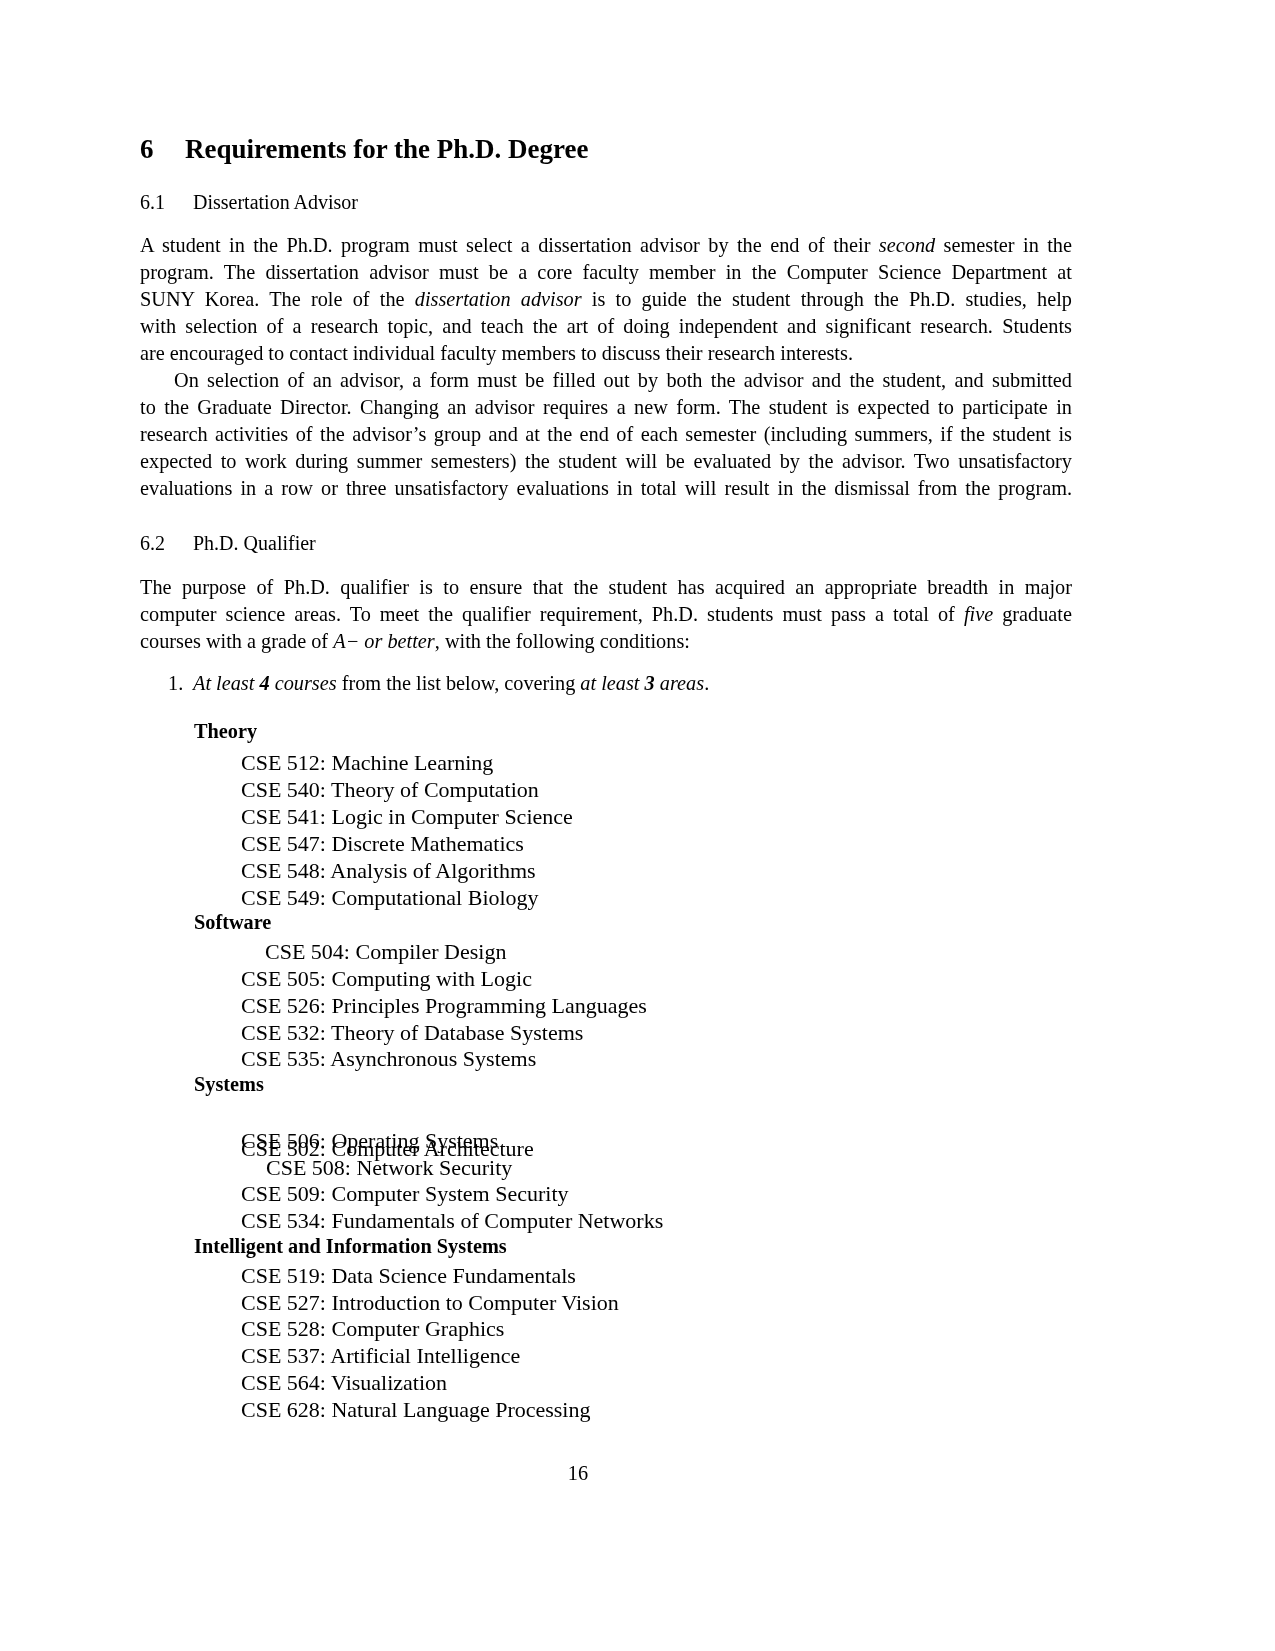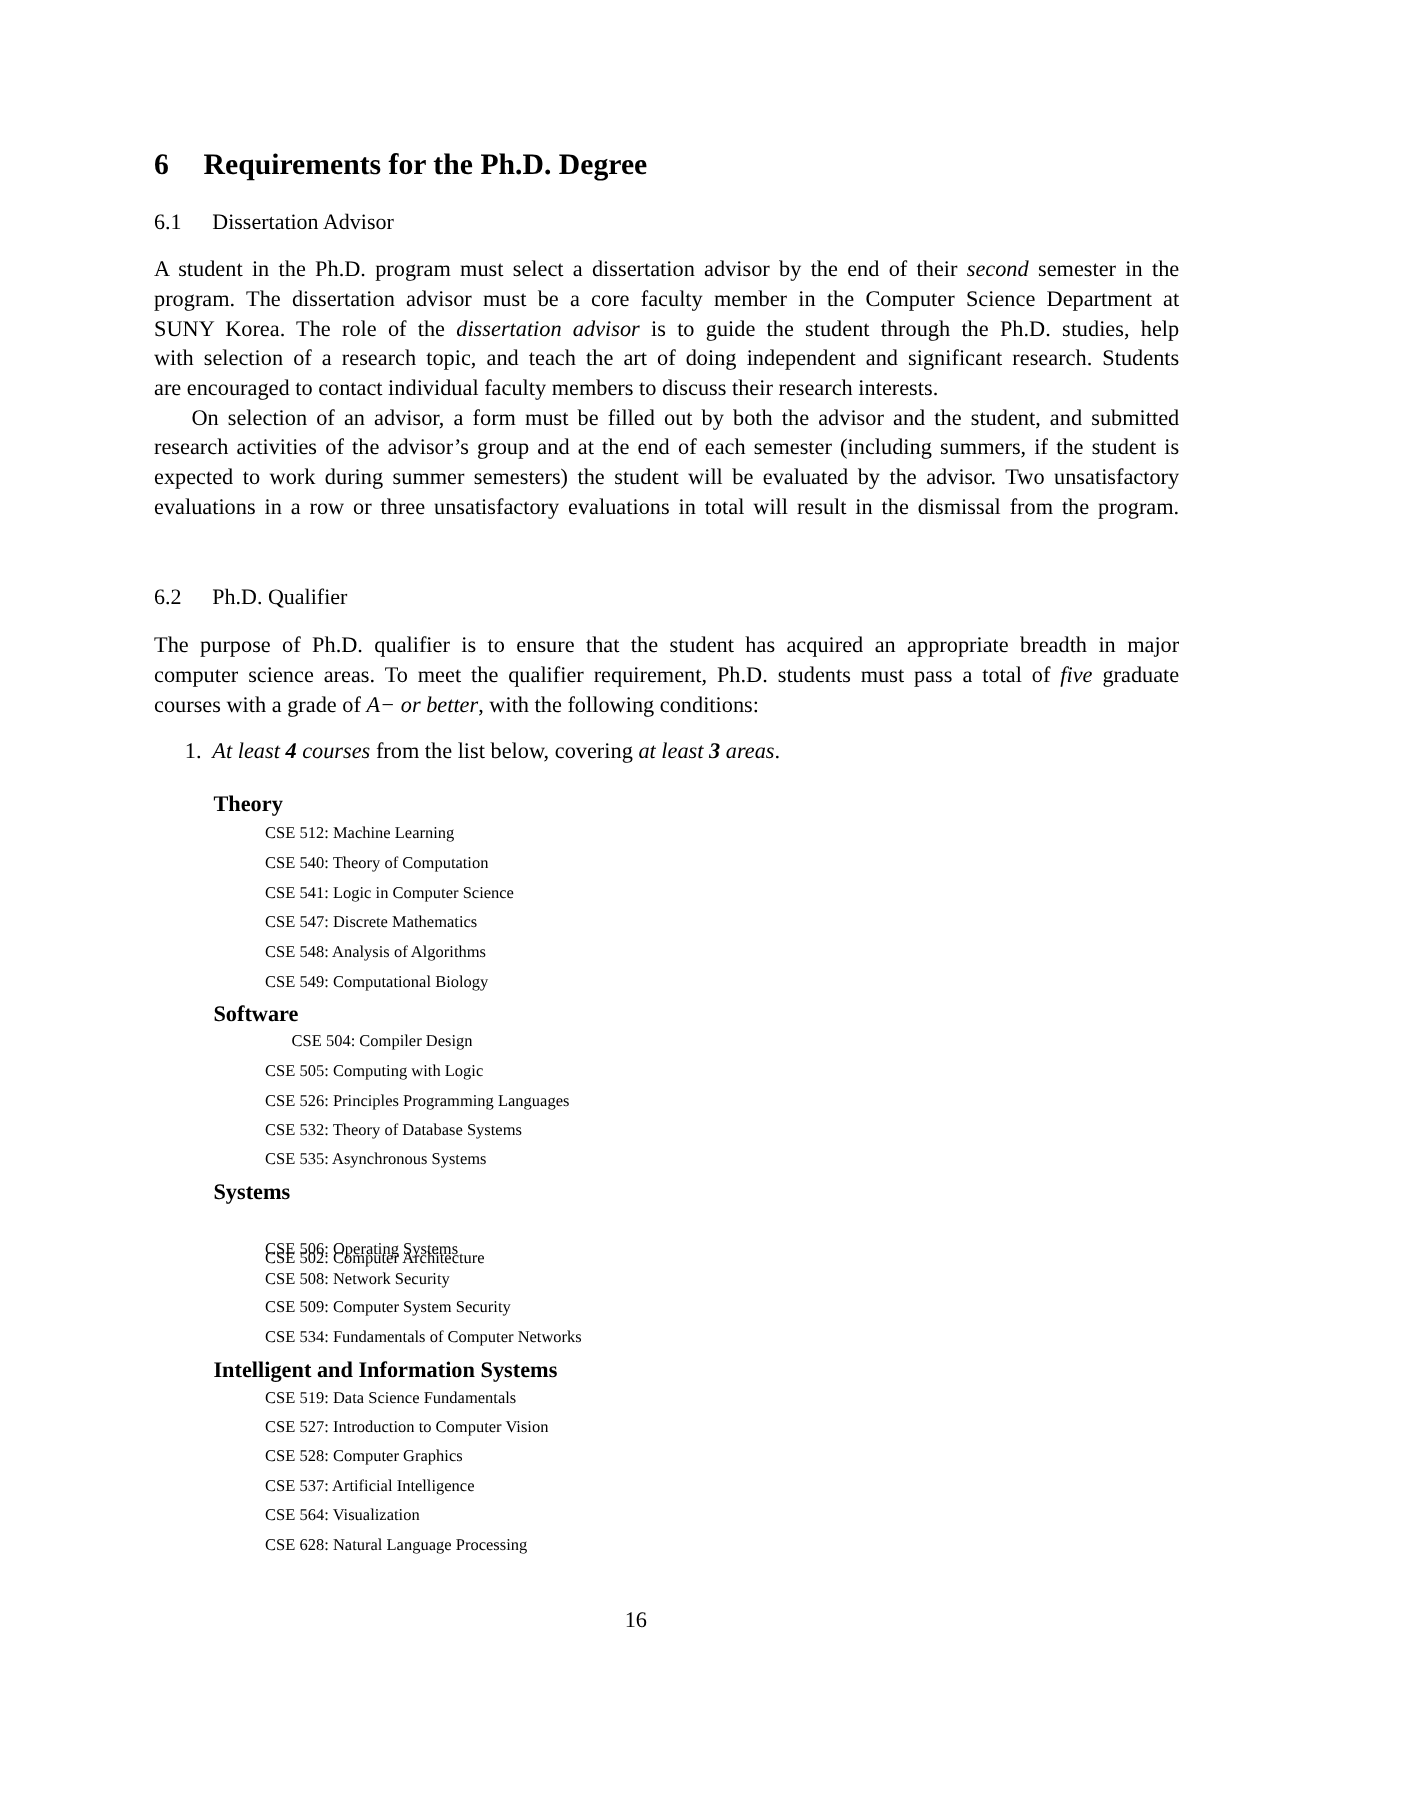--- a/index.html
+++ b/index.html
@@ -9,21 +9,21 @@
   .sec-title .num { display: inline-block; width: 45px; }
   .subsec { position: absolute; left: 0; font-size: 20px; font-weight: normal; white-space: nowrap; }
   .subsec .num { display: inline-block; width: 53px; }
   .para { position: absolute; left: 0; width: 932px; font-size: 20.3px; line-height: 26.9px; text-align: justify; }
   .para .line { display: block; text-align: justify; text-align-last: justify; white-space: nowrap; height: 26.9px; }
   .para .line.last { text-align-last: left; }
   .para .indent { padding-left: 34px; }
   .list-item { position: absolute; left: 28px; top: 672px; font-size: 20.3px; white-space: nowrap; }
   .list-item .marker { display: inline-block; width: 25px; }
   .cat { position: absolute; left: 54px; font-size: 20.3px; font-weight: bold; white-space: nowrap; }
-  .course { position: absolute; left: 101px; font-size: 15px; white-space: nowrap; }
+  .course { position: absolute; left: 101px; font-size: 22px; white-space: nowrap; }
   .pagenum { position: absolute; left: 0; width: 1156px; top: 1462px; text-align: center; font-size: 20.3px; }
 </style>
 </head>
 <body>
 
 <div class="page">
   <div class="sec-title">
     <span class="num">6</span><span>Requirements for the Ph.D. Degree</span>
   </div>
 
@@ -34,20 +34,21 @@
   <div class="para" style="top:232px;">
     <span class="line"><span>A student in the Ph.D. program must select a dissertation advisor by the end of their </span><i>second</i><span> semester in the</span></span>
     <span class="line"><span>program.  The dissertation advisor must be a core faculty member in the Computer Science Department at</span></span>
     <span class="line"><span>SUNY Korea.  The role of the </span><i>dissertation advisor</i><span> is to guide the student through the Ph.D. studies, help</span></span>
     <span class="line"><span>with selection of a research topic, and teach the art of doing independent and significant research.  Students</span></span>
     <span class="line last"><span>are encouraged to contact individual faculty members to discuss their research interests.</span></span>
   </div>
 
   <div class="para" style="top:367px;">
     <span class="line indent">On selection of an advisor, a form must be filled out by both the advisor and the student, and submitted</span>
+    <span class="line">to the Graduate Director. Changing an advisor requires a new form. The student is expected to participate in</span>
     <span class="line">research activities of the advisor’s group and at the end of each semester (including summers, if the student is</span>
     <span class="line">expected to work during summer semesters) the student will be evaluated by the advisor. Two unsatisfactory</span>
     <span class="line">evaluations in a row or three unsatisfactory evaluations in total will result in the dismissal from the program.</span>
   </div>
 
   <div class="subsec" style="top:532px;">
     <span class="num">6.2</span><span>Ph.D. Qualifier</span>
   </div>
 
   <div class="para" style="top:574px;">
@@ -70,21 +71,21 @@
       <div class="course" style="top: 884.5px;">CSE 549: Computational Biology</div>
       <div class="cat" style="top: 911.4px;">Software</div>
       <div class="course" style="top: 938.8px; margin-left: 24px;">CSE 504: Compiler Design</div>
       <div class="course" style="top: 965.7px;">CSE 505: Computing with Logic</div>
       <div class="course" style="top: 992.6px;">CSE 526: Principles Programming Languages</div>
       <div class="course" style="top: 1019.5px;">CSE 532: Theory of Database Systems</div>
       <div class="course" style="top: 1046.4px;">CSE 535: Asynchronous Systems</div>
       <div class="cat" style="top: 1073.3px;">Systems</div>
       <div class="course" style="top: 1100.7px; margin-top: 35px;">CSE 502: Computer Architecture</div>
       <div class="course" style="top: 1127.6px;">CSE 506: Operating Systems</div>
-      <div class="course" style="top: 1154.5px;">CSE 508: Network Security</div>
+      <div class="course" style="top: 1154.5px; margin-left: 25px;">CSE 508: Network Security</div>
       <div class="course" style="top: 1181.4px;">CSE 509: Computer System Security</div>
       <div class="course" style="top: 1208.3px;">CSE 534: Fundamentals of Computer Networks</div>
       <div class="cat" style="top: 1235.2px;">Intelligent and Information Systems</div>
       <div class="course" style="top: 1262.6px;">CSE 519: Data Science Fundamentals</div>
       <div class="course" style="top: 1289.5px;">CSE 527: Introduction to Computer Vision</div>
       <div class="course" style="top: 1316.4px;">CSE 528: Computer Graphics</div>
       <div class="course" style="top: 1343.3px;">CSE 537: Artificial Intelligence</div>
       <div class="course" style="top: 1370.2px;">CSE 564: Visualization</div>
       <div class="course" style="top: 1397.1px;">CSE 628: Natural Language Processing</div>
     </div>

